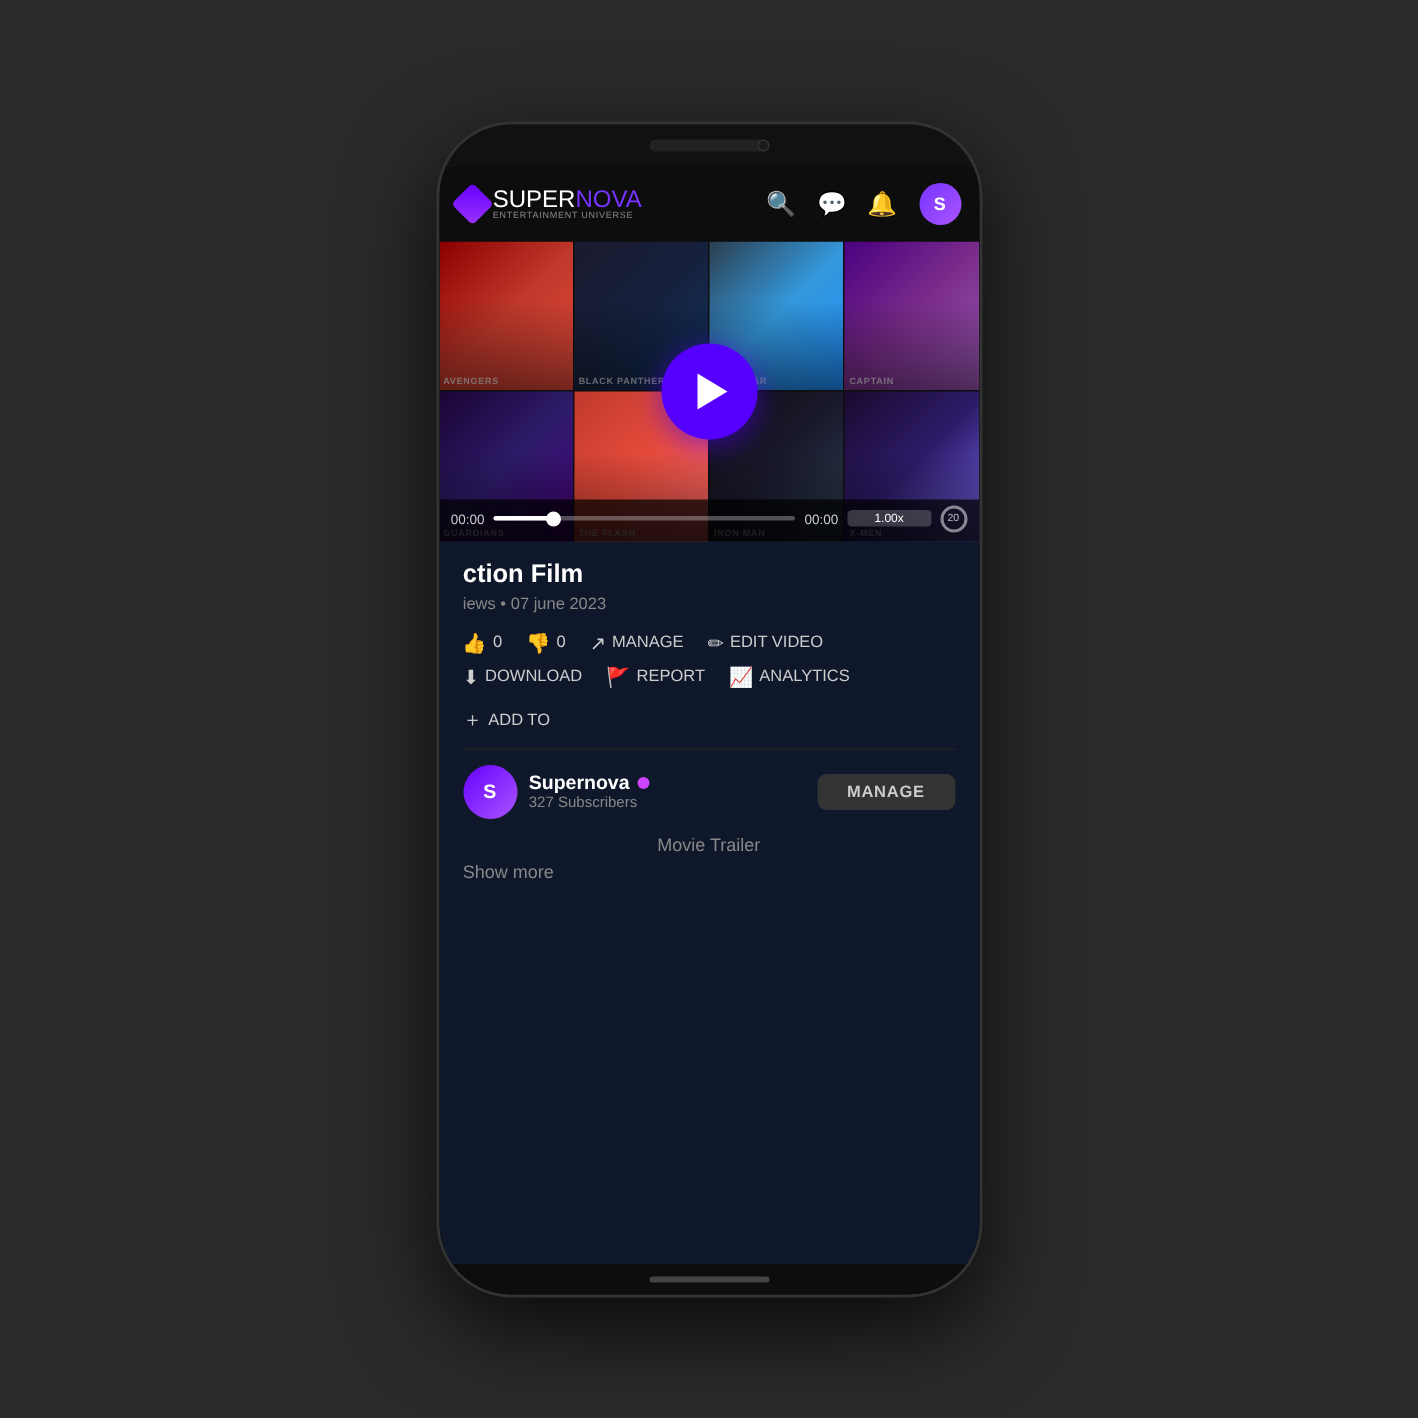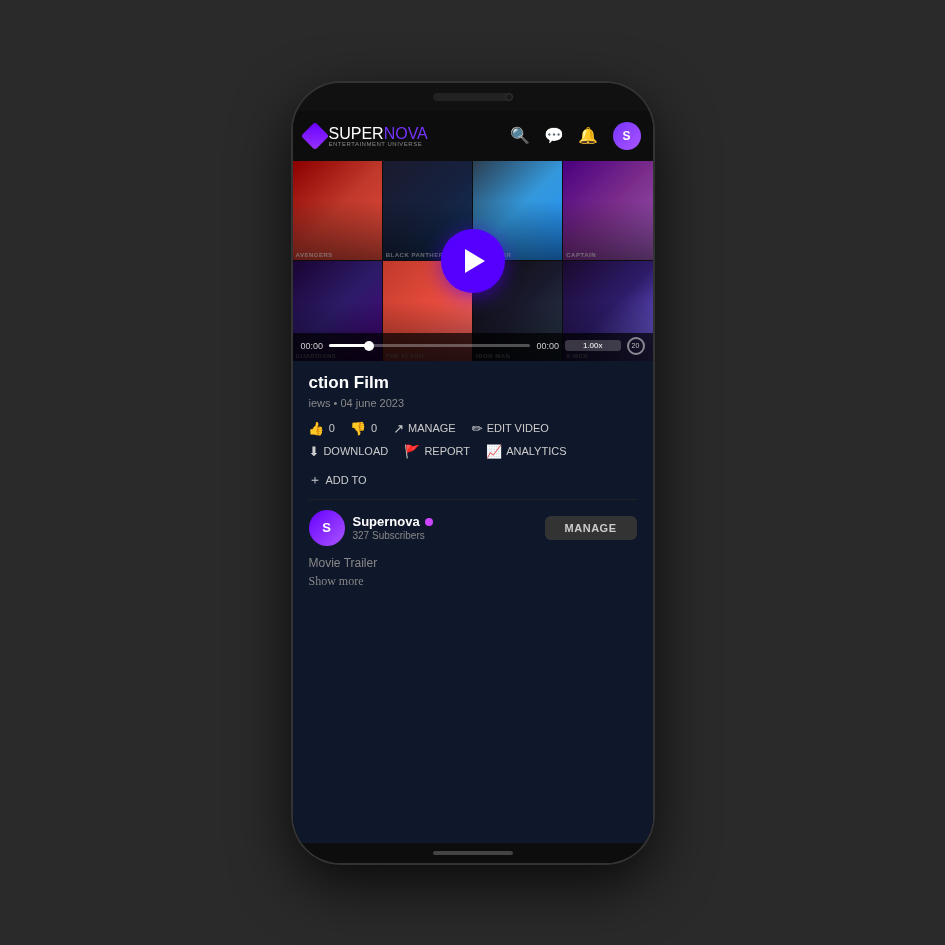--- a/index.html
+++ b/index.html
@@ -349,32 +349,32 @@
       letter-spacing: 0.5px;
       cursor: pointer;
     }
 
     
     .tag-row {
       display: flex;
       gap: 8px;
       flex-wrap: wrap;
       margin-top: 8px;
+      justify-content: center;
     }
     .tag {
       color: #888;
       font-size: 12px;
     }
     .show-more {
       color: #888;
       font-size: 12px;
       cursor: pointer;
       display: block;
       margin-top: 4px;
-      font-family: Liberation Serif, serif;
     }
 
     
     .phone-bottom {
       height: 20px;
       background: #0d0d0d;
       display: flex;
       align-items: center;
       justify-content: center;
       border-radius: 0 0 40px 40px;
@@ -457,21 +457,21 @@
           <span>00:00</span>
           <span class="speed-badge">1.00x</span>
           <div class="skip-circle">20</div>
         </div>
       </div>
     </div>
 
     <div class="content-area">
 
       <div class="video-title">ction Film</div>
-      <div class="video-meta">iews • 04 june 2023</div>
+      <div class="video-meta">iews • 07 june 2023</div>
 
       <div class="action-row">
         <div class="action-btn">
           <span class="icon">👍</span>
           <span class="count">0</span>
         </div>
         <div class="action-btn">
           <span class="icon">👎</span>
           <span class="count">0</span>
         </div>

